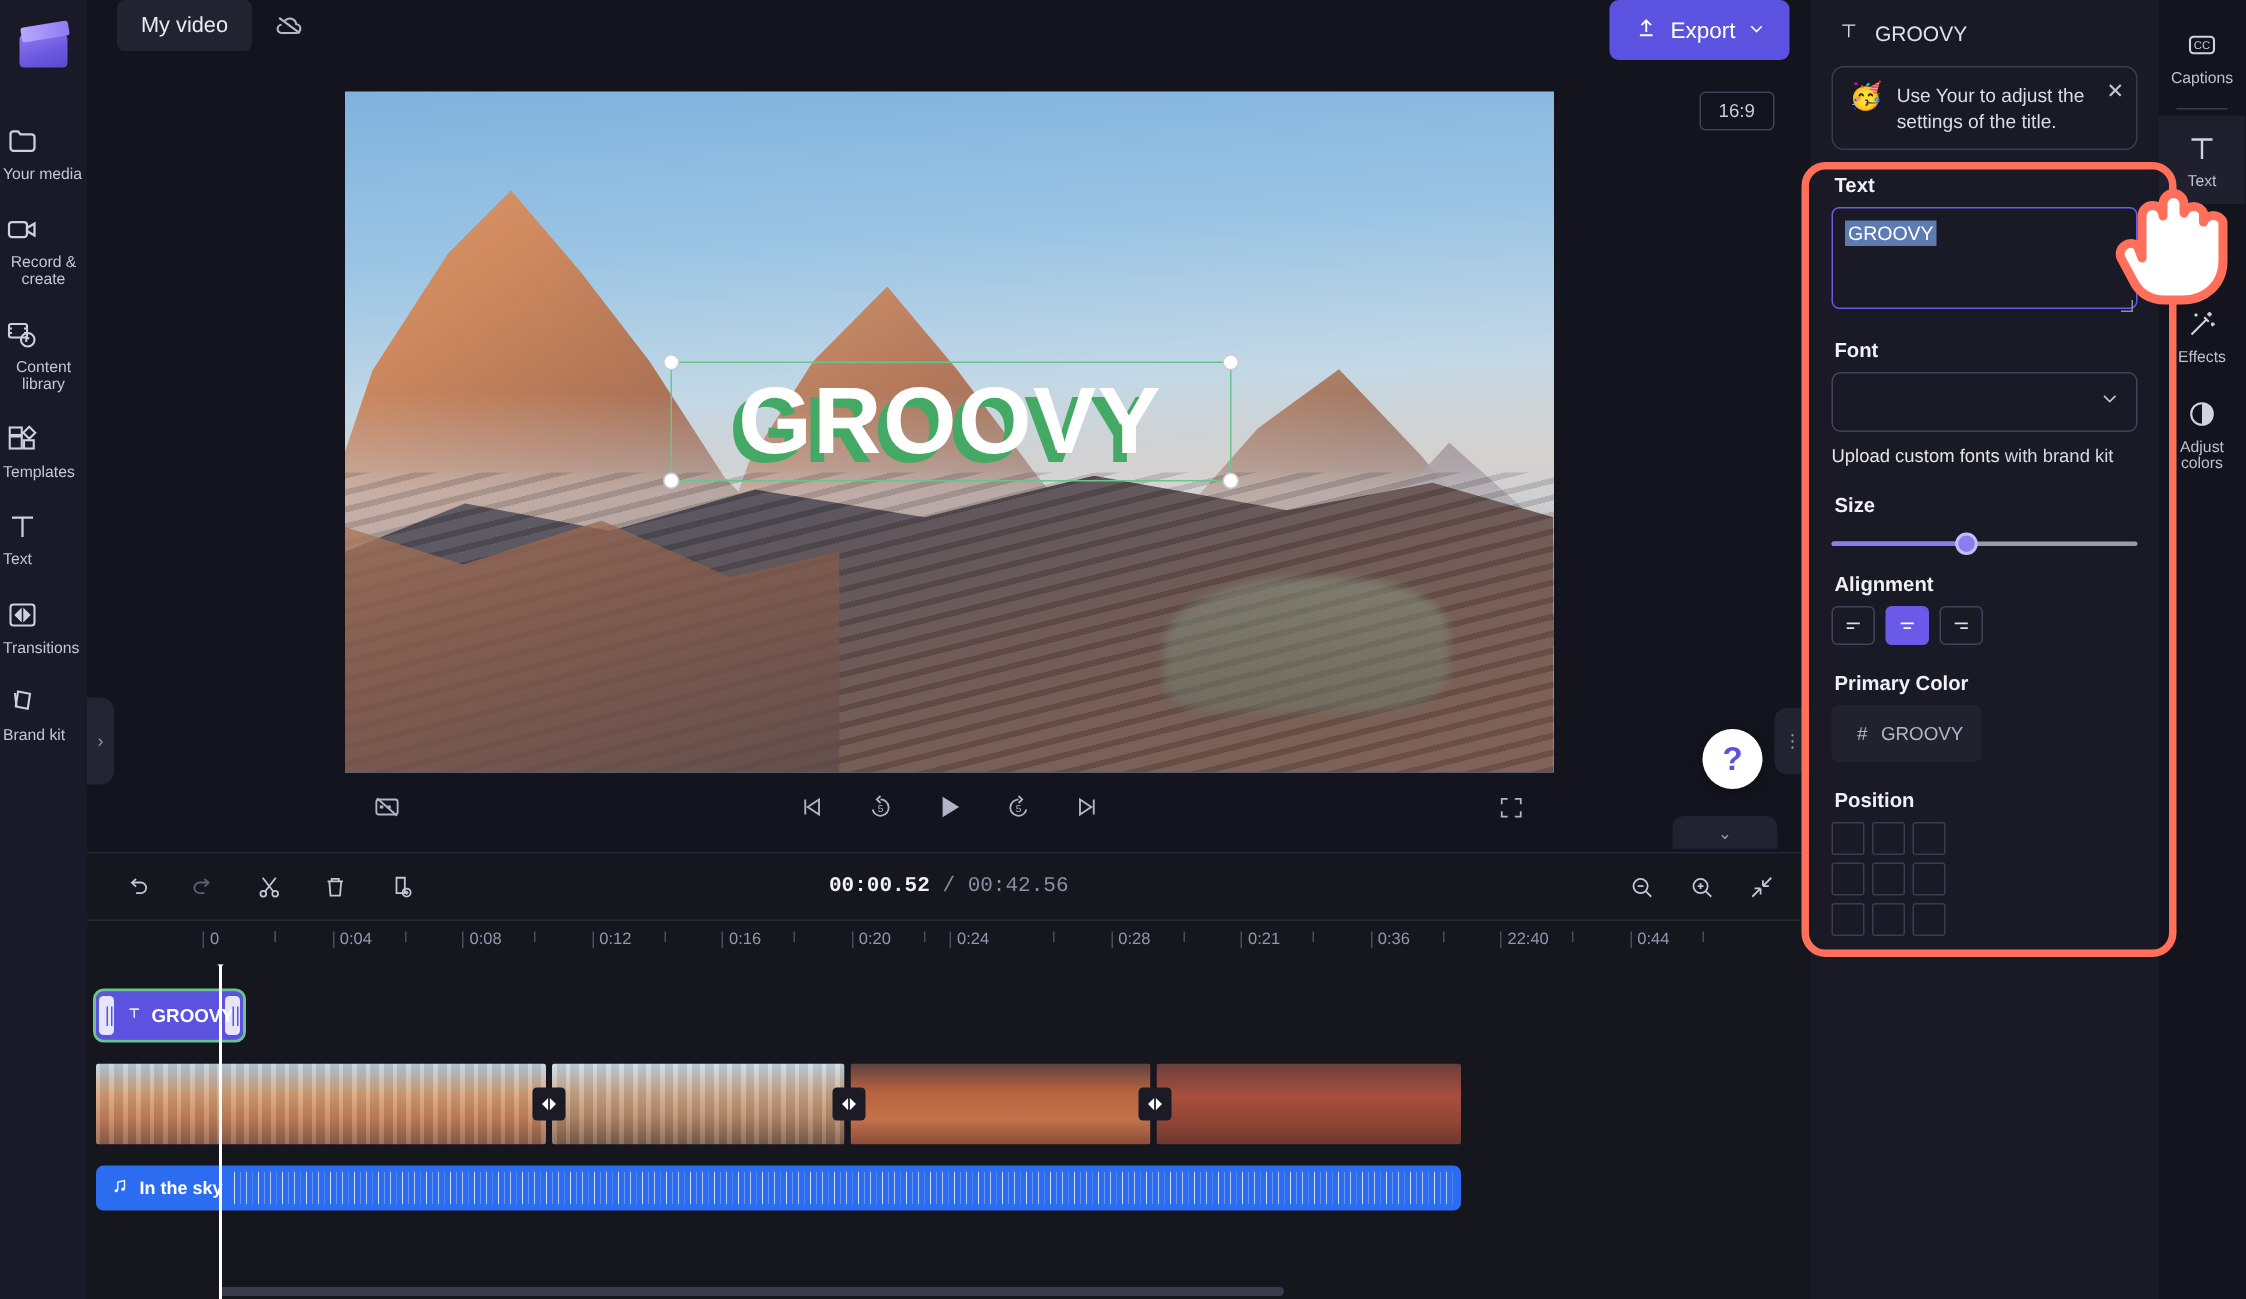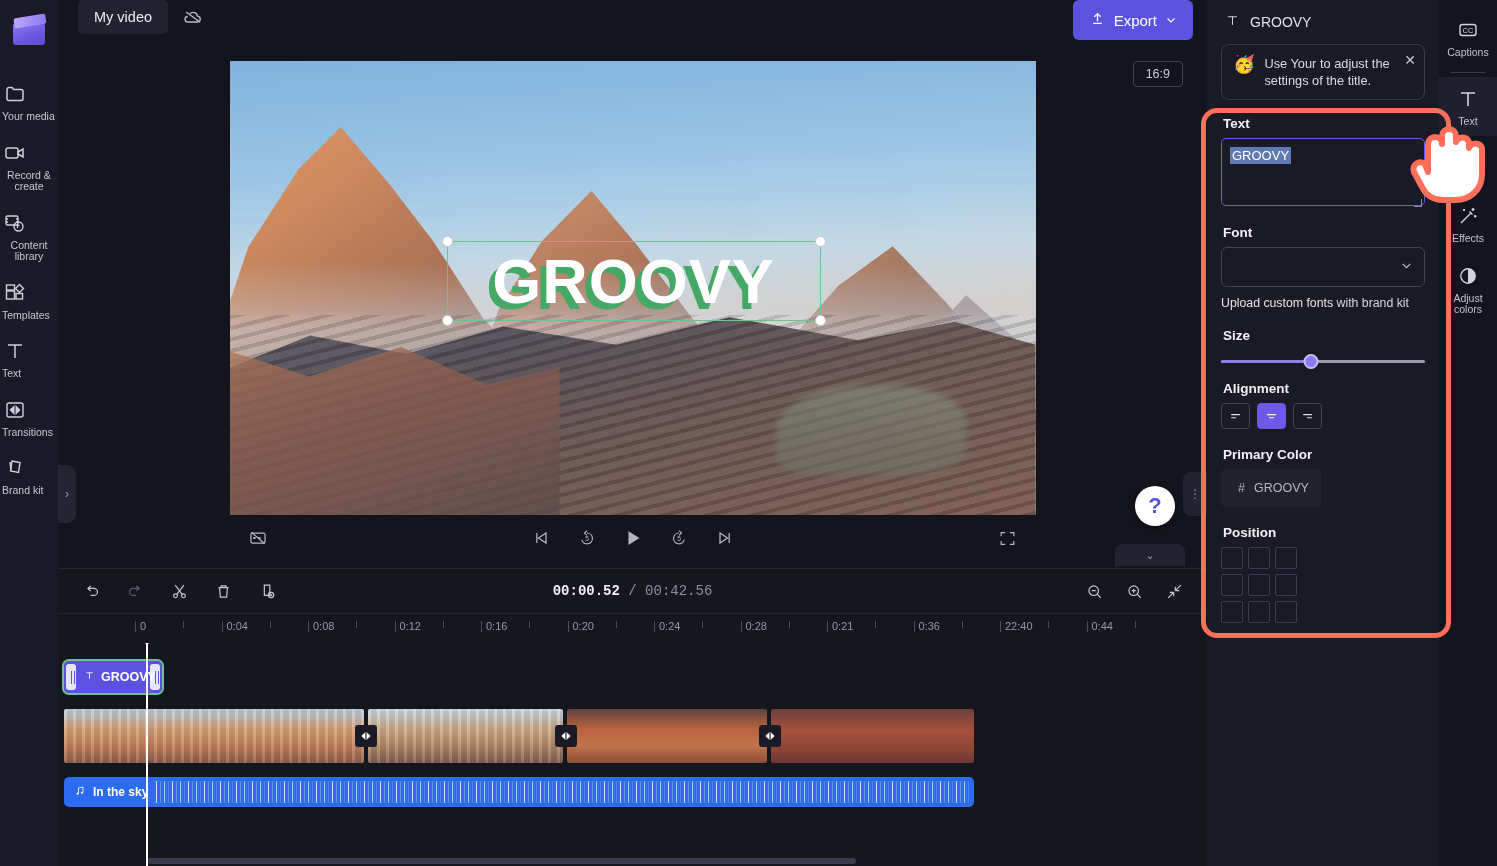--- a/index.html
+++ b/index.html
@@ -525,21 +525,21 @@
       <div class="tick" style="left: 168.5px;">0:04</div>
           <div class="tick minor" style="left: 125.25px;"></div>
           <div class="tick" style="left: 255px;">0:08</div>
           <div class="tick minor" style="left: 211.75px;"></div>
           <div class="tick" style="left: 341.5px;">0:12</div>
           <div class="tick minor" style="left: 298.25px;"></div>
           <div class="tick" style="left: 428px;">0:16</div>
           <div class="tick minor" style="left: 384.75px;"></div>
           <div class="tick" style="left: 514.5px;">0:20</div>
           <div class="tick minor" style="left: 471.25px;"></div>
-          <div class="tick" style="left: 601px;">0:24</div>
+          <div class="tick" style="left: 580px;">0:24</div>
           <div class="tick minor" style="left: 557.75px;"></div>
           <div class="tick" style="left: 687.5px;">0:28</div>
           <div class="tick minor" style="left: 644.25px;"></div>
           <div class="tick" style="left: 774px;">0:21</div>
           <div class="tick minor" style="left: 730.75px;"></div>
           <div class="tick" style="left: 860.5px;">0:36</div>
           <div class="tick minor" style="left: 817.25px;"></div>
           <div class="tick" style="left: 947px;">22:40</div>
           <div class="tick minor" style="left: 903.75px;"></div>
           <div class="tick" style="left: 1033.5px;">0:44</div>

